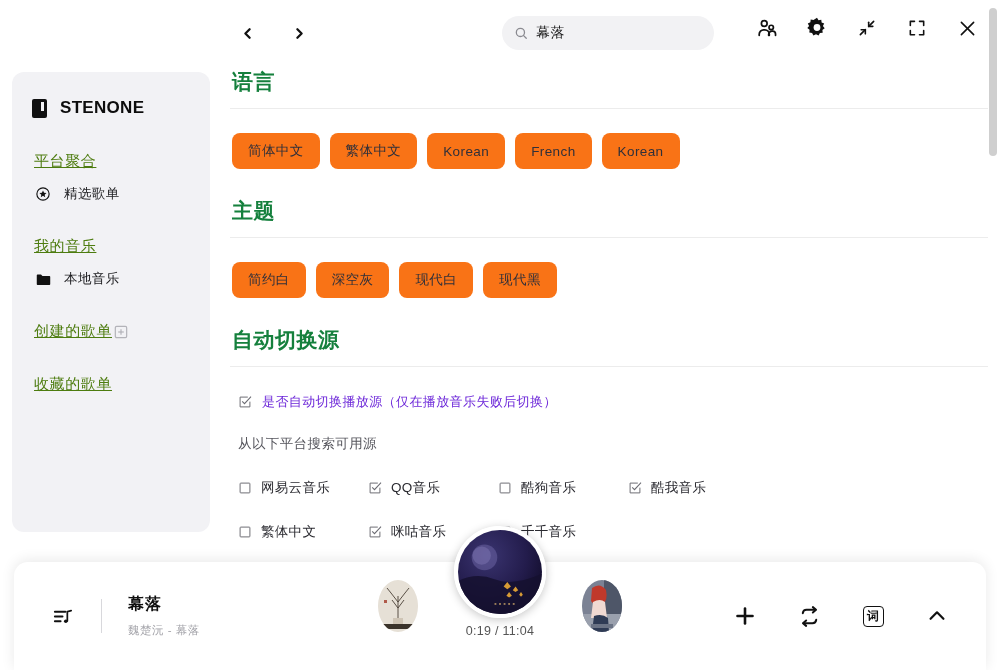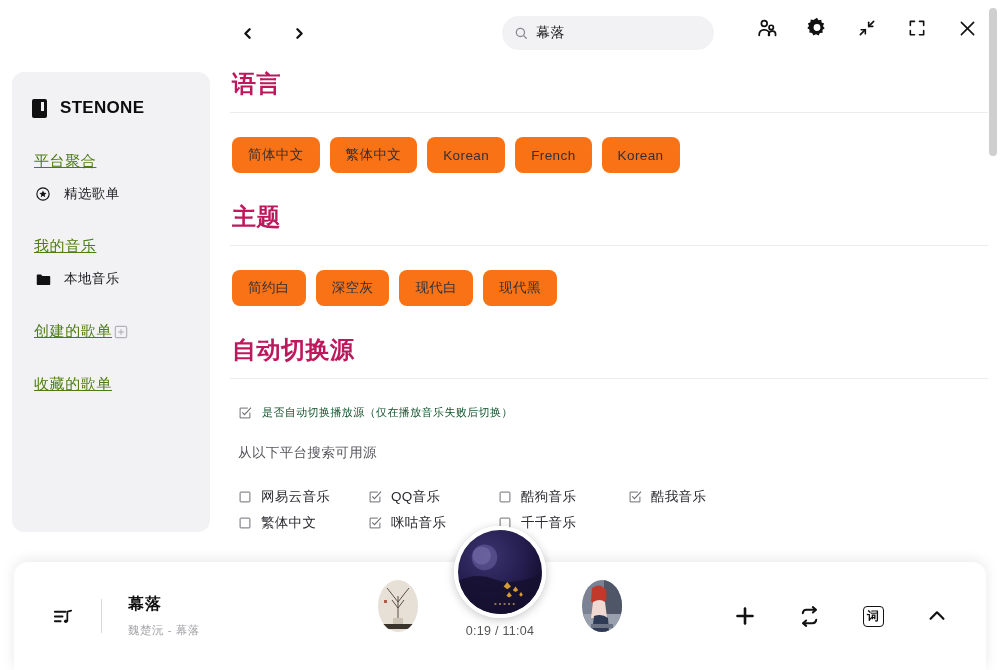--- a/index.html
+++ b/index.html
@@ -85,37 +85,37 @@
     width:18px; height:18px; display:flex; align-items:center; justify-content:center;
     color:#b3b3b9; cursor:pointer;
   }
 
   
   .content {
     position:absolute; left: 210px; top: 56px; right: 0; bottom: 110px;
     overflow: hidden; background:#fff;
   }
   .sec-title {
-    font-size: 24px; font-weight: 800; color:#be185d; letter-spacing: .5px;
+    font-size: 21px; font-weight: 800; color:#15803d; letter-spacing: .5px;
     padding: 12px 0 12px 22px;
   }
   .sec-rule { height:1px; background:#ececec; margin: 0 12px 0 20px; }
   .chip-row { display:flex; gap: 10px; padding: 24px 0 16px 22px; flex-wrap:wrap; }
   .chip {
     background:#f97316; border-radius: 8px; padding: 9px 16px;
     font-size: 13.5px; color:#30303a; cursor:pointer; letter-spacing:.4px;
     border:none;
   }
   .opt-row {
     display:flex; align-items:center; gap: 10px;
-    padding: 26px 0 0 28px; font-size: 11px; color:#14532d; letter-spacing:.4px;
+    padding: 26px 0 0 28px; font-size: 13px; color:#6d28d9; letter-spacing:.4px;
   }
   .hint { padding: 24px 0 0 28px; font-size: 13.5px; color:#55555c; letter-spacing:.4px; }
   .src-grid {
-    display:flex; flex-wrap: wrap; padding: 26px 0 0 28px; row-gap: 8px;
+    display:flex; flex-wrap: wrap; padding: 26px 0 0 28px; row-gap: 26px;
     max-width: 620px;
   }
   .src-item {
     display:flex; align-items:center; gap: 9px;
     width: 130px; font-size: 13.5px; color:#2a2a30; cursor:pointer; letter-spacing:.3px;
   }
   .cbox { width:14px; height:14px; flex:0 0 auto; display:block; }
 
   
   .scrollbar-track {

